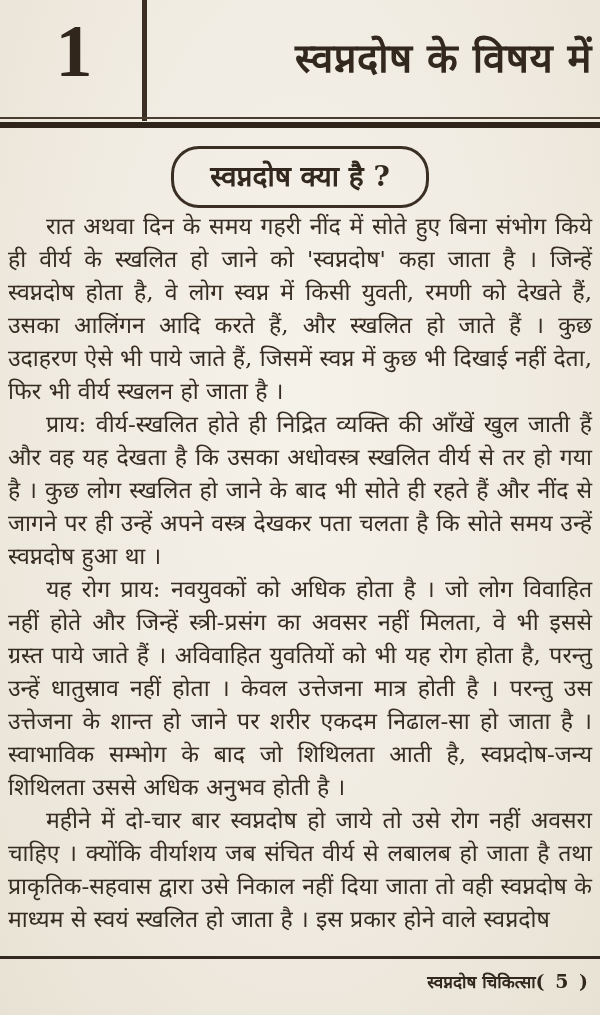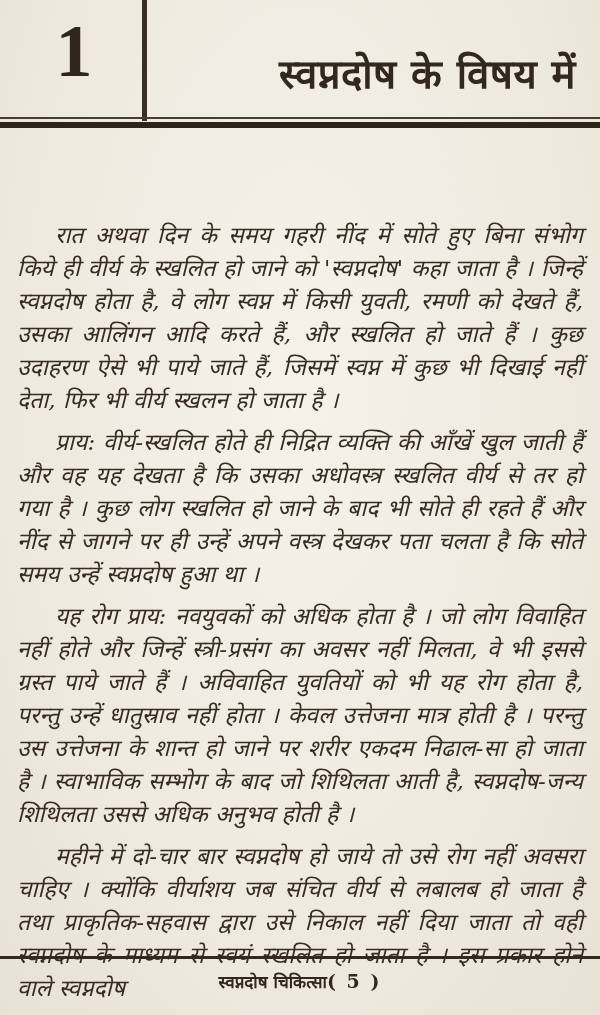--- a/index.html
+++ b/index.html
@@ -38,21 +38,21 @@
     top: 0;
     width: 5px;
     height: 121px;
     background: #3b2f24;
   }
   .chapter-title {
     position: absolute;
     top: 34px;
     left: 160px;
     right: 8px;
-    margin: 16px;
+    margin: 0;
     font-size: 40px;
     font-weight: bold;
     line-height: 1.2;
     text-align: right;
     letter-spacing: 0.5px;
     color: #33281d;
     white-space: nowrap;
   }
   .double-rule {
     position: absolute;
@@ -88,41 +88,40 @@
     position: absolute;
     top: 210px;
     left: 8px;
     right: 8px;
     font-size: 23px;
     line-height: 33px;
     text-align: justify;
     color: #372c21;
   }
   .body-text p {
-    margin: 9px;
+    margin: 0;
     text-indent: 38px;
-    font-style: italic;
   }
 
   
   .footer-rule {
     position: absolute;
     top: 956px;
     left: 0;
     right: 0;
     height: 3px;
     background: #332920;
   }
   .footer-row {
     position: absolute;
     top: 970px;
     left: 10px;
     right: 10px;
     display: flex;
-    justify-content: center;
+    justify-content: flex-end;
     align-items: baseline;
     font-weight: bold;
     color: #33281d;
   }
   .footer-book { font-size: 17px; }
   .footer-page { font-size: 19px; letter-spacing: 2px; }
 </style>
 </head>
 <body>
 
@@ -131,20 +130,23 @@
   <header>
     <div class="chapter-number">1</div>
     <div class="header-vrule"></div>
     <h1 class="chapter-title">स्वप्नदोष के विषय में</h1>
     <div class="double-rule">
       <div class="rule-thin"></div>
       <div class="rule-thick"></div>
     </div>
   </header>
 
+  <div class="section-heading-wrap">
+    <span class="section-heading-box">स्वप्नदोष क्या है ?</span>
+  </div>
 
   <main class="body-text">
     <p>रात अथवा दिन के समय गहरी नींद में सोते हुए बिना संभोग किये ही वीर्य के स्खलित हो जाने को 'स्वप्नदोष' कहा जाता है । जिन्हें स्वप्नदोष होता है, वे लोग स्वप्न में किसी युवती, रमणी को देखते हैं, उसका आलिंगन आदि करते हैं, और स्खलित हो जाते हैं । कुछ उदाहरण ऐसे भी पाये जाते हैं, जिसमें स्वप्न में कुछ भी दिखाई नहीं देता, फिर भी वीर्य स्खलन हो जाता है ।</p>
     <p>प्राय: वीर्य-स्खलित होते ही निद्रित व्यक्ति की आँखें खुल जाती हैं और वह यह देखता है कि उसका अधोवस्त्र स्खलित वीर्य से तर हो गया है । कुछ लोग स्खलित हो जाने के बाद भी सोते ही रहते हैं और नींद से जागने पर ही उन्हें अपने वस्त्र देखकर पता चलता है कि सोते समय उन्हें स्वप्नदोष हुआ था ।</p>
     <p>यह रोग प्राय: नवयुवकों को अधिक होता है । जो लोग विवाहित नहीं होते और जिन्हें स्त्री-प्रसंग का अवसर नहीं मिलता, वे भी इससे ग्रस्त पाये जाते हैं । अविवाहित युवतियों को भी यह रोग होता है, परन्तु उन्हें धातुस्राव नहीं होता । केवल उत्तेजना मात्र होती है । परन्तु उस उत्तेजना के शान्त हो जाने पर शरीर एकदम निढाल-सा हो जाता है । स्वाभाविक सम्भोग के बाद जो शिथिलता आती है, स्वप्नदोष-जन्य शिथिलता उससे अधिक अनुभव होती है ।</p>
     <p>महीने में दो-चार बार स्वप्नदोष हो जाये तो उसे रोग नहीं अवसरा चाहिए । क्योंकि वीर्याशय जब संचित वीर्य से लबालब हो जाता है तथा प्राकृतिक-सहवास द्वारा उसे निकाल नहीं दिया जाता तो वही स्वप्नदोष के माध्यम से स्वयं स्खलित हो जाता है । इस प्रकार होने वाले स्वप्नदोष</p>
   </main>
 
   <footer>
     <div class="footer-rule"></div>

